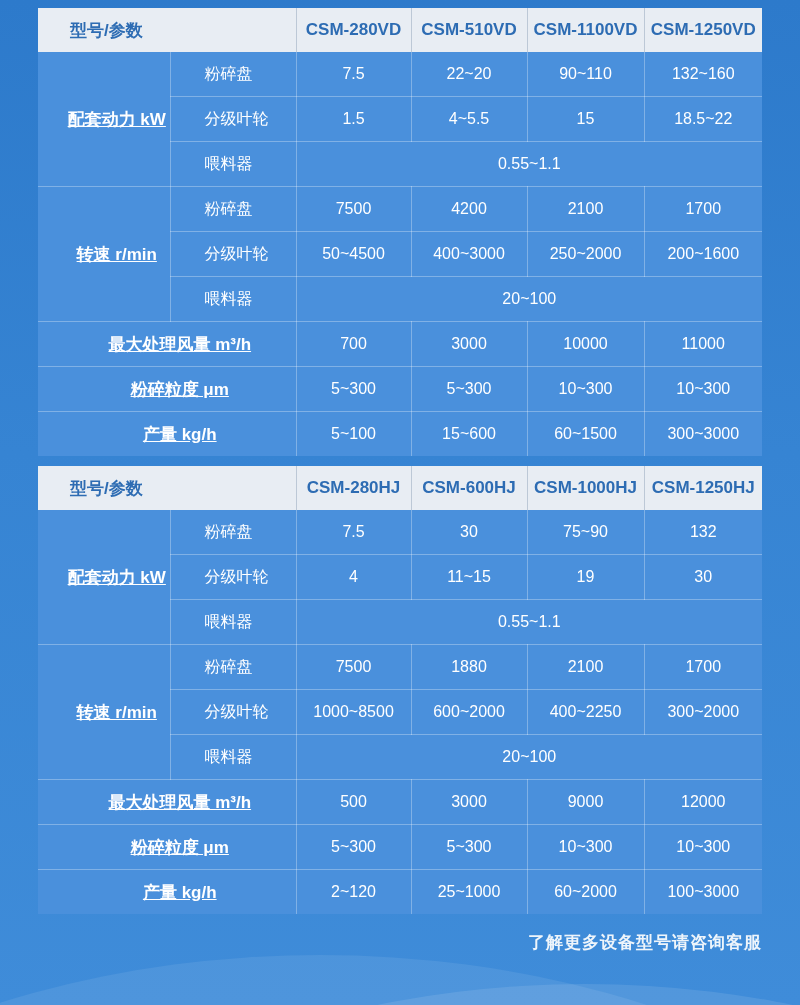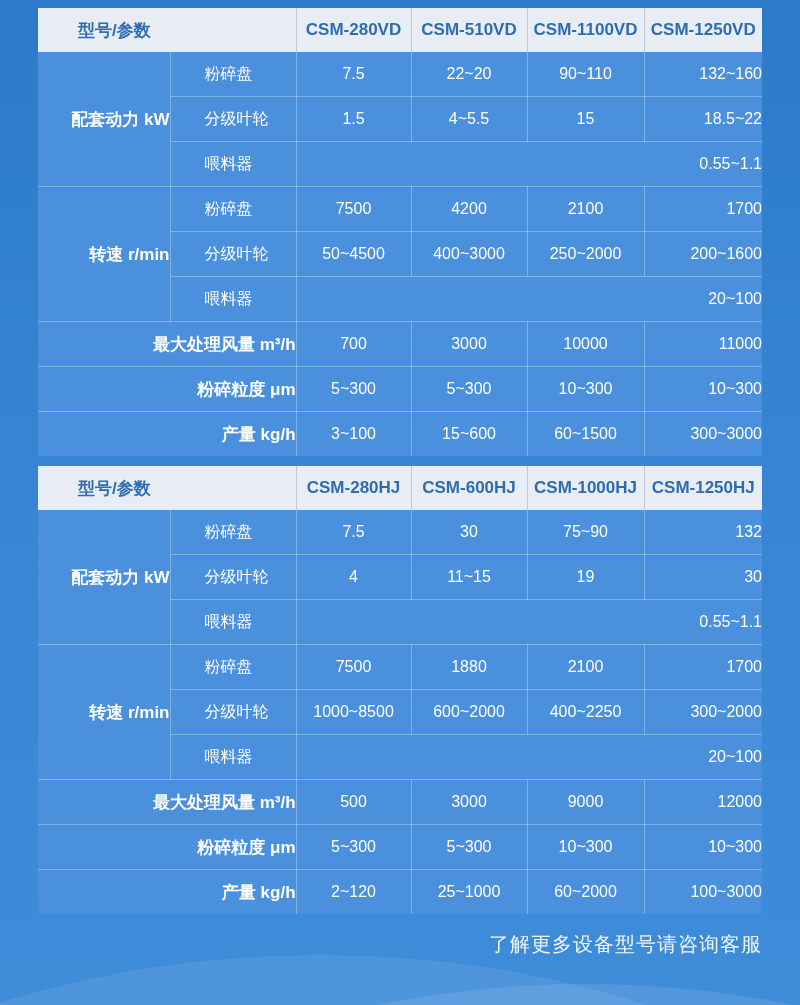--- a/index.html
+++ b/index.html
@@ -25,39 +25,39 @@
   table.spec{
     position:absolute;left:38px;width:724px;
     border-collapse:collapse;table-layout:fixed;
   }
   #spec-table-vd{top:8px;}
   #spec-table-hj{top:466px;}
   table.spec thead th{
     background:var(--table-header-bg);color:var(--table-header-text);
     font-weight:bold;font-size:17px;height:44px;padding:0;
   }
-  table.spec thead th.corner{text-align:left;padding-left:40px;margin-top:8px;}
+  table.spec thead th.corner{text-align:left;padding-left:32px;margin-top:8px;}
   table.spec thead th.model{text-align:center;border-left:1px solid var(--header-grid-line);}
   table.spec tbody td{
     background:var(--cell-bg);color:var(--cell-text);
     font-size:16px;font-weight:normal;text-align:center;
     height:44px;padding:0;border:1px solid var(--grid-line);
   }
   table.spec tbody td.group,
   table.spec tbody td.label{
-    text-align:right;padding-left:26px;font-weight:bold;font-size:17px;
+    text-align:center;padding-left:26px;font-weight:bold;font-size:17px;text-decoration:underline;
   }
   table.spec tbody td.sub{text-align:left;padding-left:34px;}
   table.spec tbody tr td:first-child{border-left:none;}
-  table.spec tbody tr td:last-child{border-right:none;text-align:right;}
+  table.spec tbody tr td:last-child{border-right:none;}
   table.spec tbody tr:first-child td{border-top:none;}
   table.spec tbody tr:last-child td{border-bottom:none;}
   .footer-note{
     position:absolute;top:931px;right:38px;
-    color:#eef5fb;font-size:20px;letter-spacing:1px;
+    color:#eef5fb;font-size:17px;letter-spacing:1px;font-weight:bold;
   }
 </style>
 </head>
 <body>
 
 <div class="wave wave-1"></div>
 <div class="wave wave-2"></div>
 
 <table class="spec" id="spec-table-vd">
     <colgroup>
@@ -125,21 +125,21 @@
       </tr>
       <tr>
         <td class="label" colspan="2">粉碎粒度 μm</td>
         <td>5~300</td>
         <td>5~300</td>
         <td>10~300</td>
         <td>10~300</td>
       </tr>
       <tr>
         <td class="label" colspan="2">产量 kg/h</td>
-        <td>3~100</td>
+        <td>5~100</td>
         <td>15~600</td>
         <td>60~1500</td>
         <td>300~3000</td>
       </tr>
     </tbody>
   </table>
 <table class="spec" id="spec-table-hj">
     <colgroup>
       <col style="width: 132px;">
       <col style="width: 126px;">

